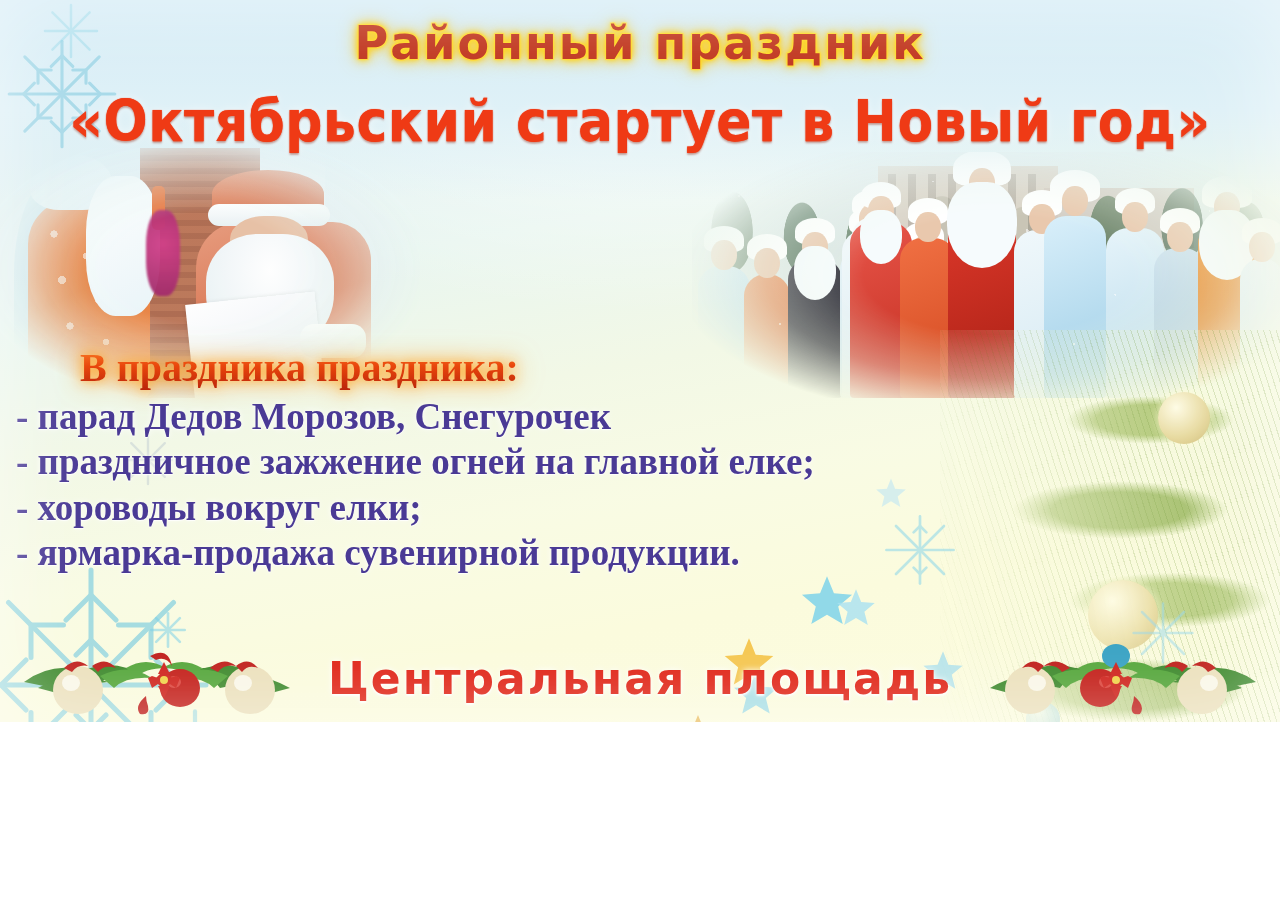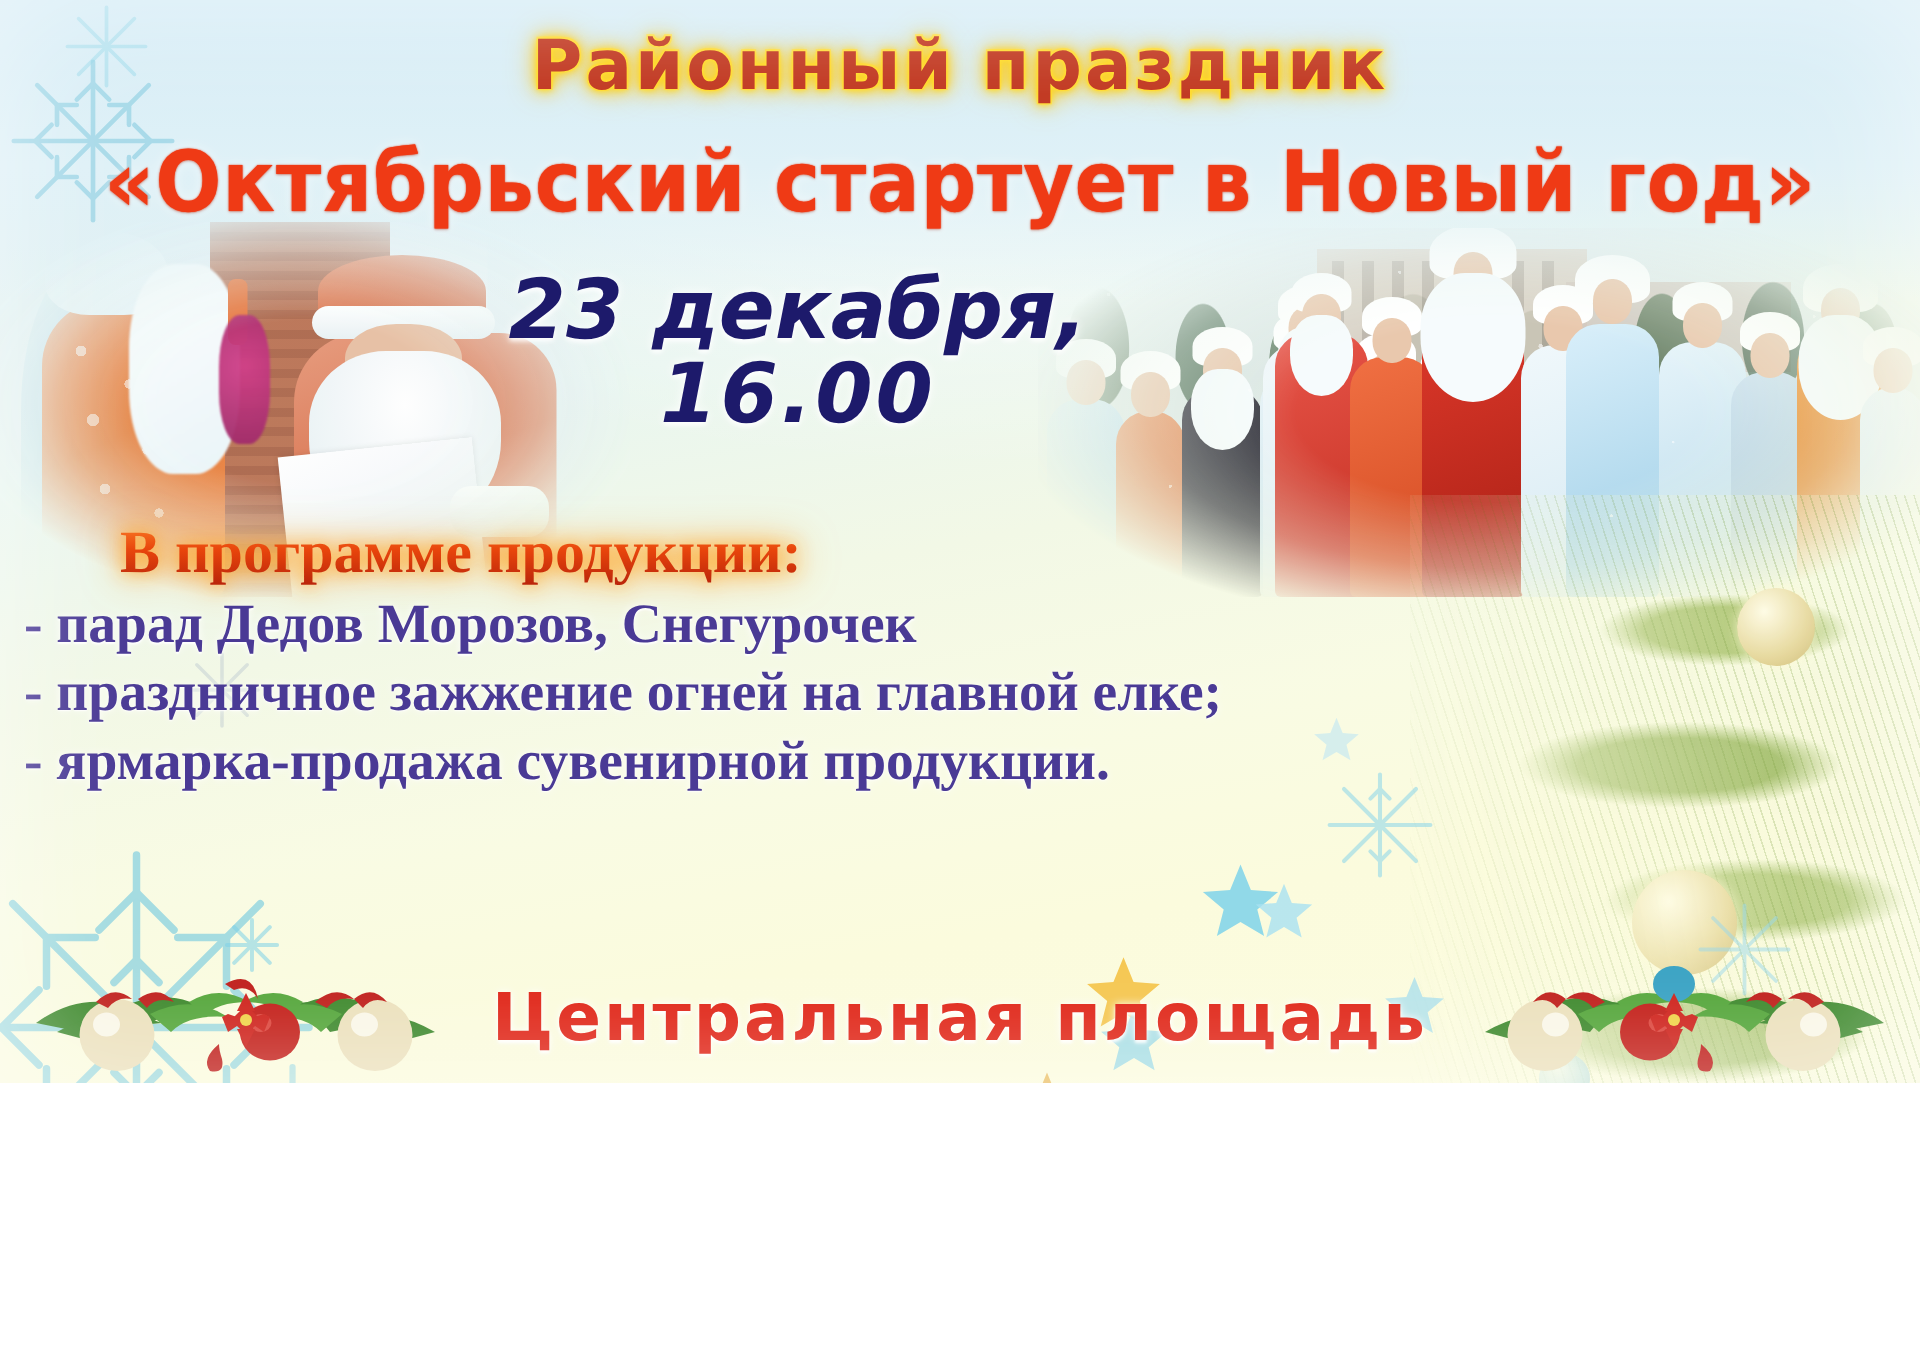--- a/index.html
+++ b/index.html
@@ -566,35 +566,34 @@
         <path d="M150 56 l6-12 -12 0z"></path>
       </g>
       <circle cx="150" cy="38" r="4" fill="#f0d44a"></circle>
     </svg>
   </div>
 
   <div class="txt" id="title">Районный праздник</div>
 
   <div class="txt" id="subtitle">«Октябрьский стартует в Новый год»</div>
 
-  <div class="txt" id="datetime">
-    <span class="l1">23 декабря,</span>
-    <span class="l2">16.00</span>
-  </div>
-
-  <div class="txt" id="program-heading">В программе продукции:</div>
+
+  <div class="txt" id="program-heading">В праздника праздника:</div>
 
   <div class="txt" id="program-list">
     <div class="item">
       <span class="l1">- парад Дедов Морозов, Снегурочек</span>
     </div>
     <div class="item">
       <span class="l1">- праздничное зажжение огней на главной елке;</span>
     </div>
     <div class="item">
+      <span class="l1">- хороводы вокруг елки;</span>
+    </div>
+    <div class="item">
       <span class="l1">- ярмарка-продажа сувенирной продукции.</span>
     </div>
   </div>
 
   <div class="txt" id="venue">Центральная площадь</div>
 
   <div class="vignette"></div>
 </div>
 
 </body></html>

